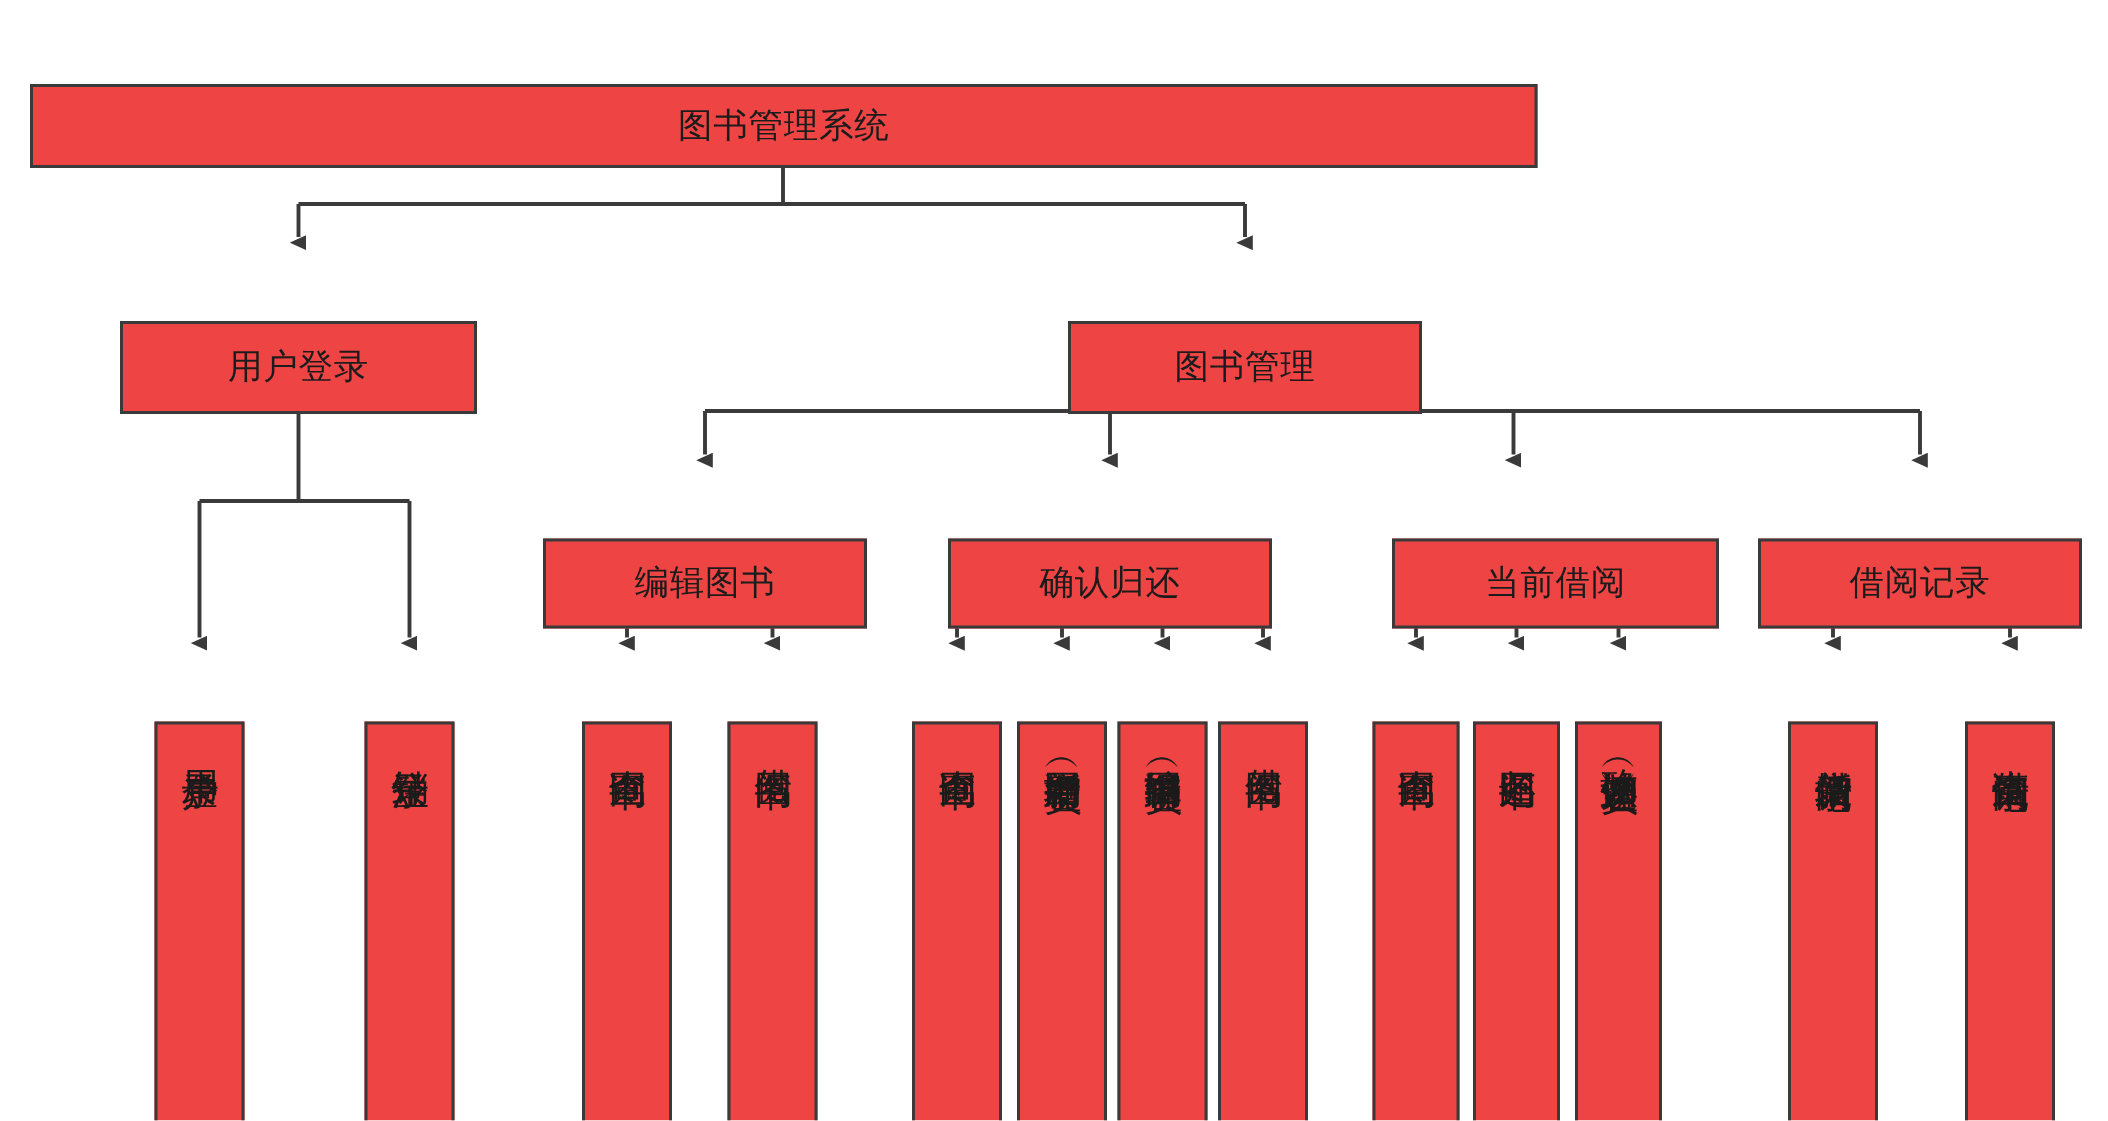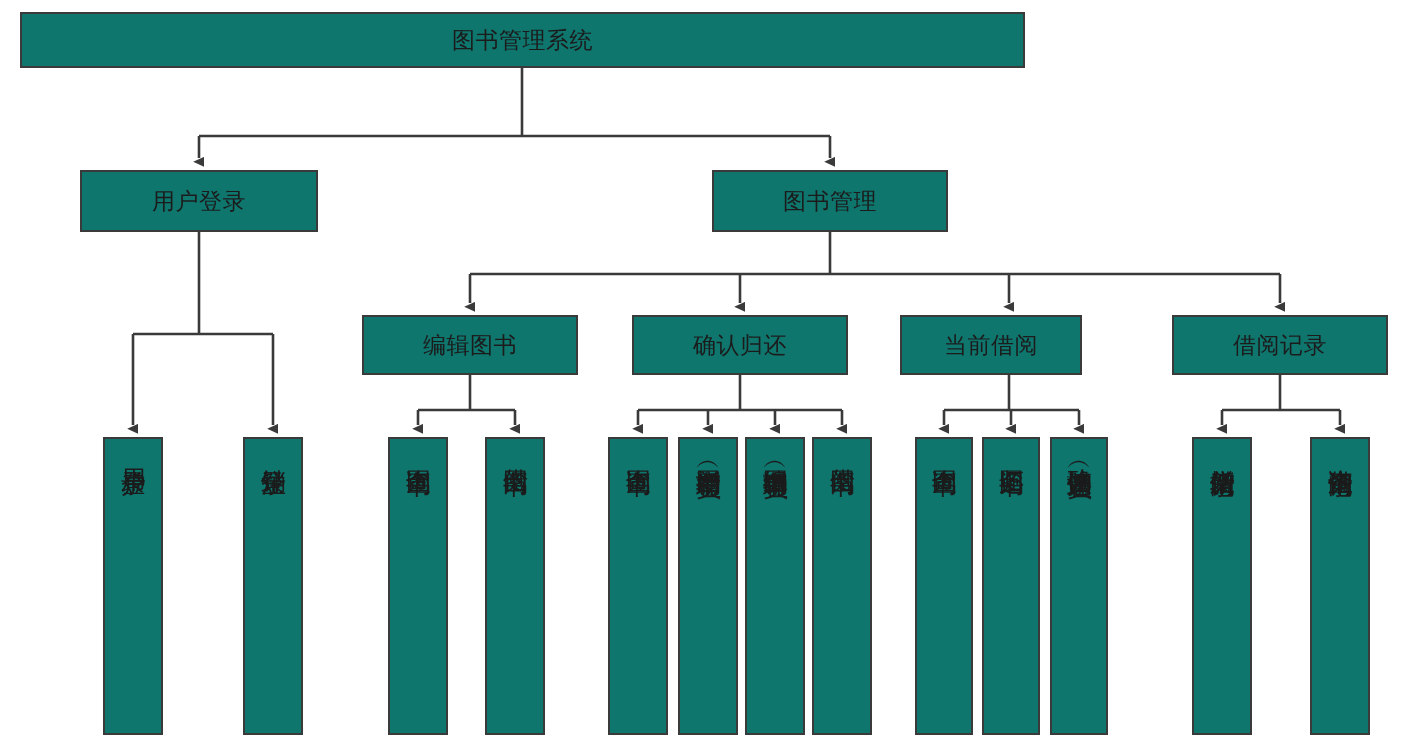--- a/index.html
+++ b/index.html
@@ -22,25 +22,26 @@
     position: absolute;
     left: 0;
     top: 0;
     width: 1405px;
     height: 747px;
   }
   .node {
     position: absolute;
     box-sizing: border-box;
     border: 2.5px solid #3a3a3a;
-    background: #0f766e;
+    background: #ef4444;
     display: flex;
     align-items: center;
     justify-content: center;
     color: #1b1b1b;
+    margin-top: 44px;
   }
   .node .lbl {
     display: block;
     text-align: center;
     line-height: 1.06;
     letter-spacing: 0.5px;
   }
   .node-h .lbl {
     font-size: 23px;
   }
@@ -126,21 +127,21 @@
       </div>
       <div class="node node-h" style="left: 712px; top: 170px; width: 236px; height: 62px;">
         <span class="lbl">图书管理</span>
       </div>
       <div class="node node-h" style="left: 362px; top: 315px; width: 216px; height: 60px;">
         <span class="lbl">编辑图书</span>
       </div>
       <div class="node node-h" style="left: 632px; top: 315px; width: 216px; height: 60px;">
         <span class="lbl">确认归还</span>
       </div>
-      <div class="node node-h" style="left: 900px; top: 315px; width: 182px; height: 60px;">
+      <div class="node node-h" style="left: 928px; top: 315px; width: 218px; height: 60px;">
         <span class="lbl">当前借阅</span>
       </div>
       <div class="node node-h" style="left: 1172px; top: 315px; width: 216px; height: 60px;">
         <span class="lbl">借阅记录</span>
       </div>
       <div class="node node-v" style="left: 103px; top: 437px; width: 60px; height: 298px;">
         <span class="lbl">用户登录</span>
       </div>
       <div class="node node-v" style="left: 243px; top: 437px; width: 60px; height: 298px;">
         <span class="lbl">注销登录</span>

